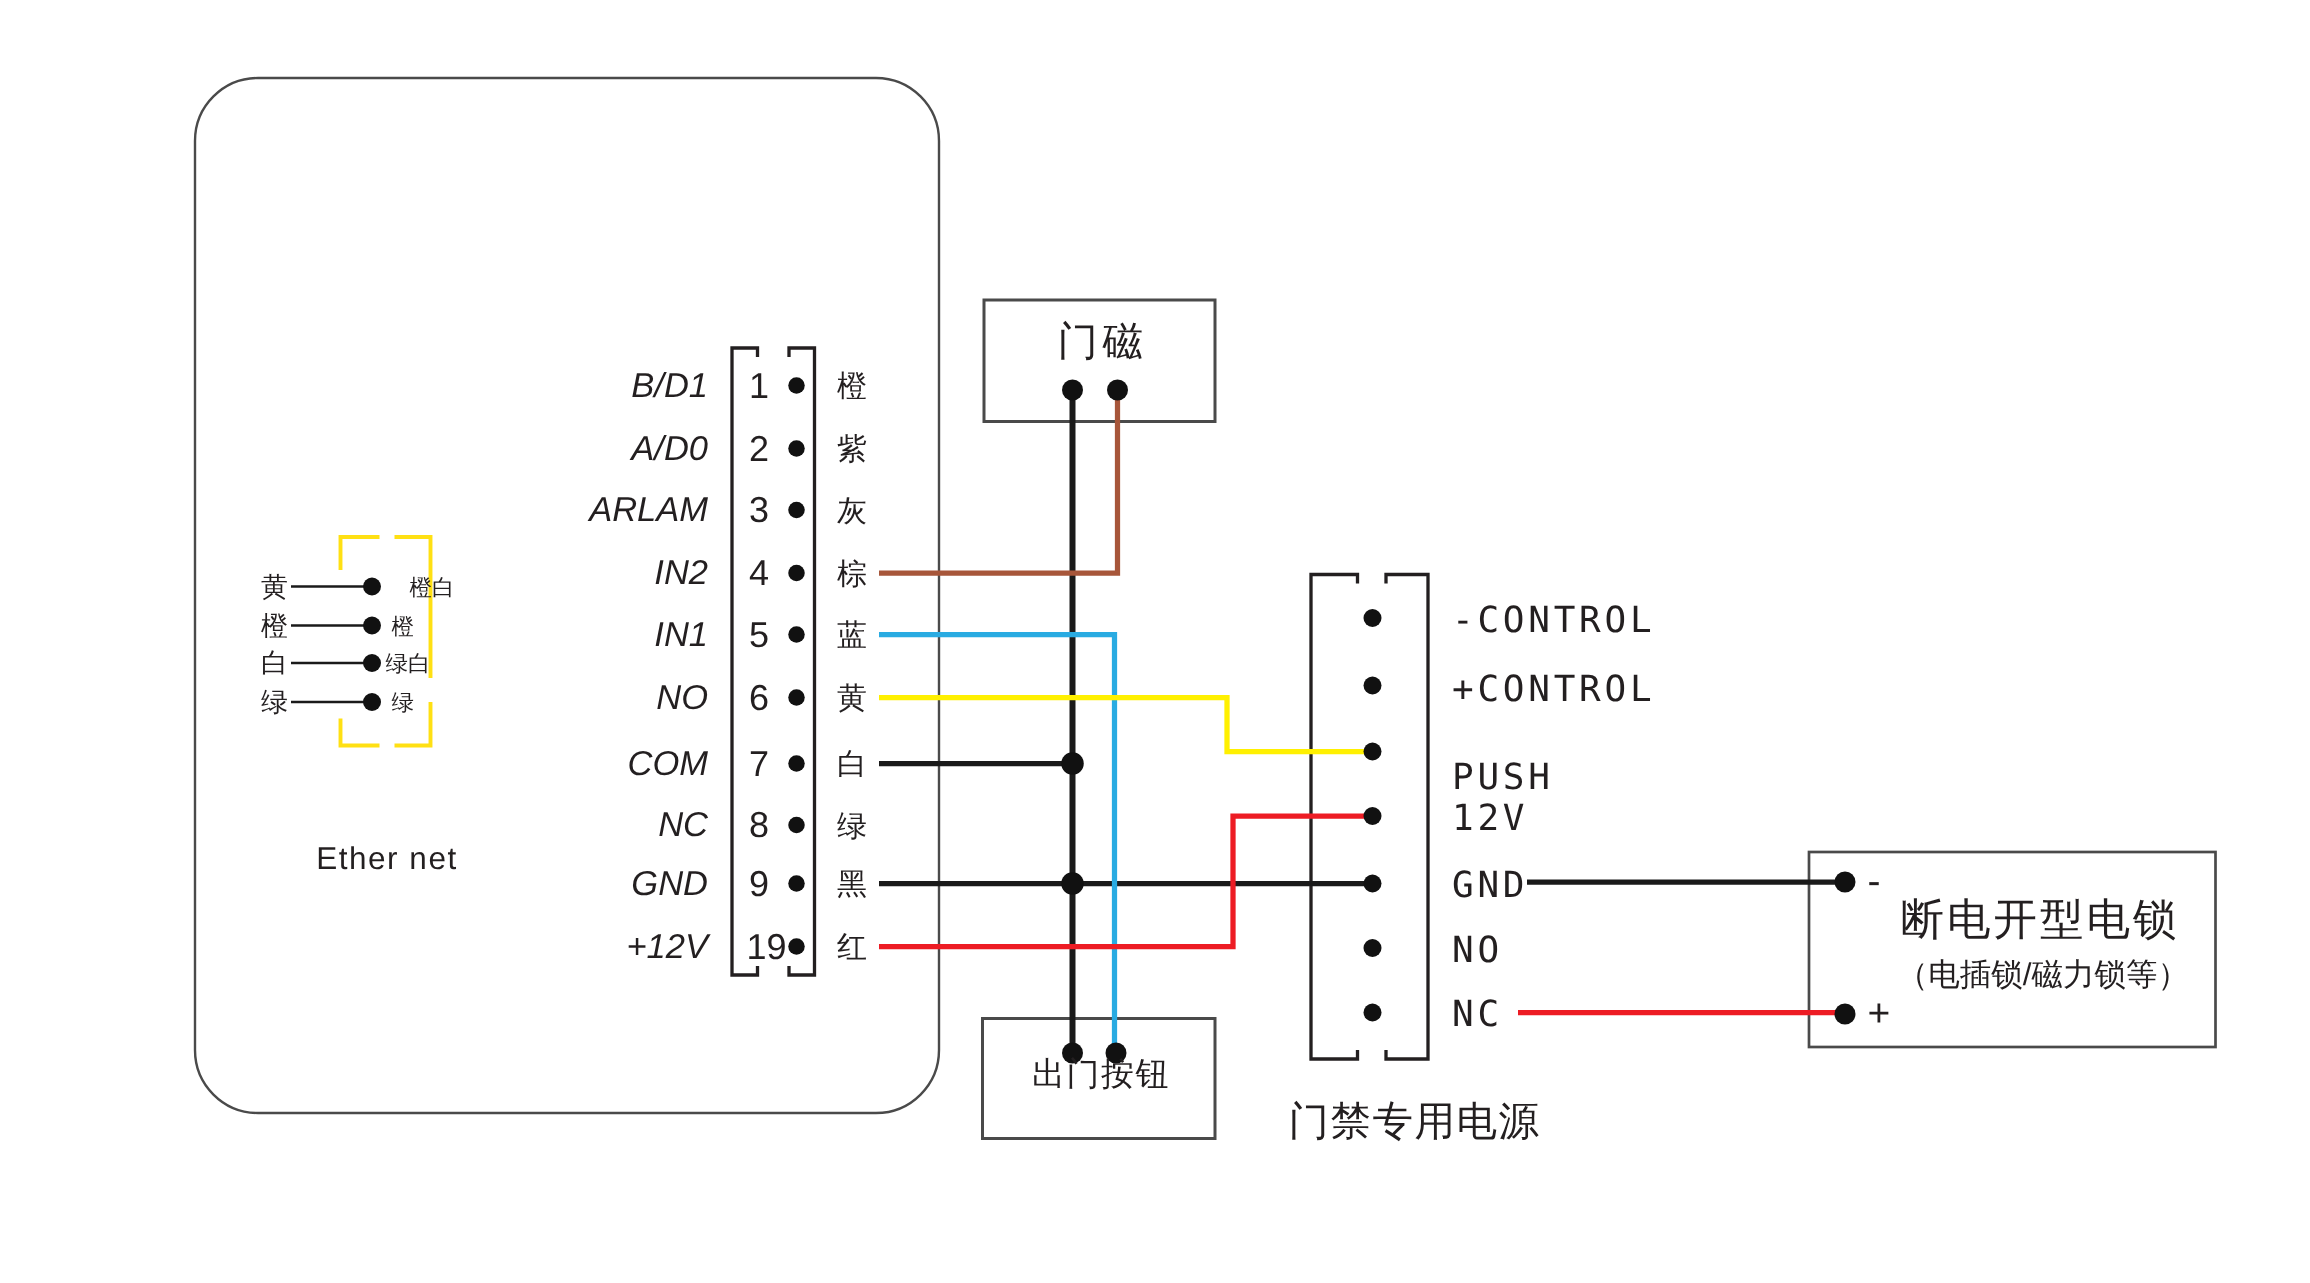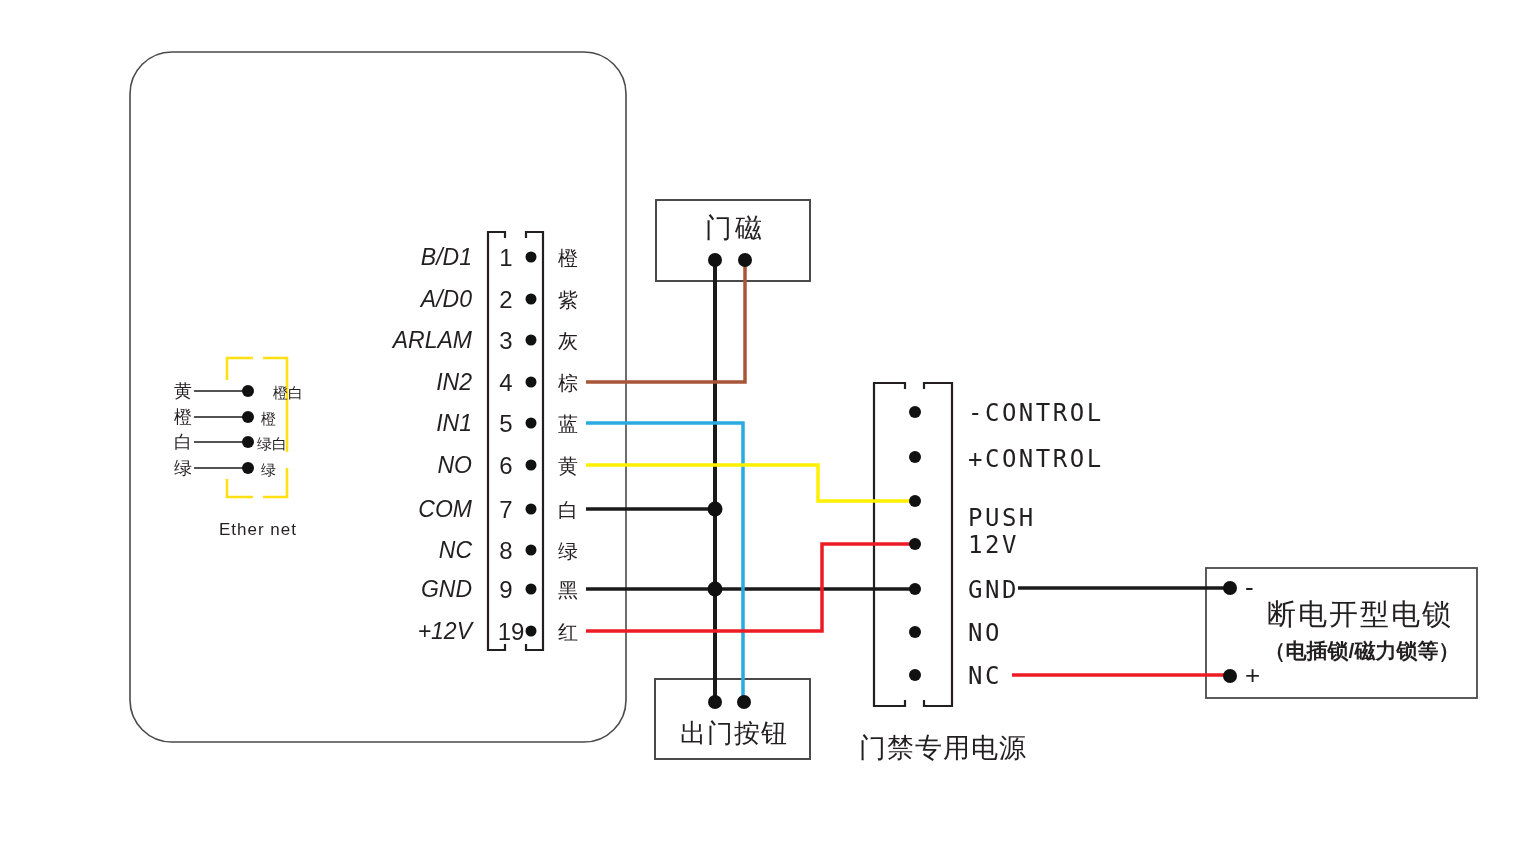--- a/index.html
+++ b/index.html
@@ -7,26 +7,26 @@
          font-family:"Liberation Sans",sans-serif;color:#231f20;}
   #wires{position:absolute;left:0;top:0;}
   .t  {position:absolute;transform:translateY(-50%);white-space:nowrap;line-height:1;}
   .tc {position:absolute;transform:translate(-50%,-50%);white-space:nowrap;line-height:1;text-align:center;}
   .tr {position:absolute;transform:translateY(-50%);white-space:nowrap;line-height:1;text-align:right;}
   .pin-name   {font-size:23px;font-style:italic;}
   .pin-num    {font-size:24px;}
   .pin-color  {font-size:20px;}
   .eth-wire   {font-size:18px;}
   .eth-pin    {font-size:15px;}
-  .eth-title  {font-size:17px;letter-spacing:1px;}
+  .eth-title  {font-size:21px;letter-spacing:1px;margin-top:44px;}
   .box-title  {font-size:27px;letter-spacing:3px;}
   .psu-pin    {font-family:"DejaVu Sans Mono",monospace;font-size:24px;letter-spacing:2.5px;}
   .psu-title  {font-size:27px;letter-spacing:1px;}
   .lock-title {font-size:29px;letter-spacing:2px;font-family:Liberation Serif, serif;}
-  .lock-sub   {font-size:21px;font-weight:bold;}
+  .lock-sub   {font-size:21px;}
   .lock-pol   {font-size:26px;}
 </style>
 </head>
 <body>
 
 <div id="stage">
 
   <svg id="wires" width="1540" height="855" viewBox="0 0 1540 855">
 
     <rect x="130" y="52" width="496" height="690" rx="42" fill="none" stroke="#4a4a4a" stroke-width="1.6"></rect>
@@ -156,21 +156,21 @@
   <div class="tr eth-wire" style="right:1348px;top:417px">橙</div>
   <div class="tr eth-wire" style="right:1348px;top:442px">白</div>
   <div class="tr eth-wire" style="right:1348px;top:468px">绿</div>
   <div class="t eth-pin" style="left:273px;top:392px">橙白</div>
   <div class="t eth-pin" style="left:261px;top:418px">橙</div>
   <div class="t eth-pin" style="left:257px;top:443px">绿白</div>
   <div class="t eth-pin" style="left:261px;top:469px">绿</div>
   <div class="tc eth-title" style="left:258px;top:529px">Ether net</div>
 
   <div class="tc box-title" style="left:735px;top:228px">门磁</div>
-  <div class="tc box-title" style="left:734px;top:733px;letter-spacing:1px;font-size:26px">出门按钮</div>
+  <div class="tc box-title" style="left:734px;top:716px;letter-spacing:1px;font-size:22px">出门按钮</div>
 
   <div class="t psu-pin" style="left:968px;top:413px">-CONTROL</div>
   <div class="t psu-pin" style="left:968px;top:459px">+CONTROL</div>
   <div class="t psu-pin" style="left:968px;top:518px">PUSH</div>
   <div class="t psu-pin" style="left:968px;top:545px">12V</div>
   <div class="t psu-pin" style="left:968px;top:590px">GND</div>
   <div class="t psu-pin" style="left:968px;top:633px">NO</div>
   <div class="t psu-pin" style="left:968px;top:676px">NC</div>
   <div class="t psu-title" style="left:859px;top:748px">门禁专用电源</div>
 

